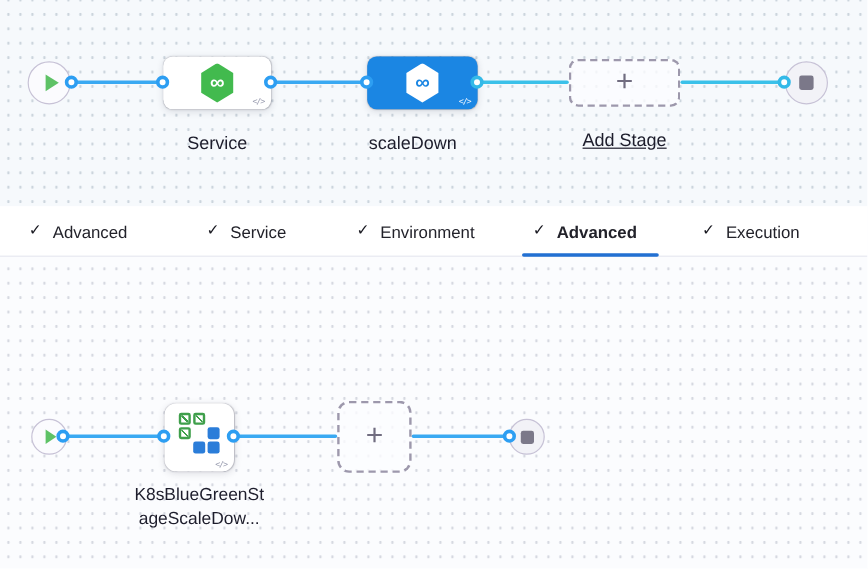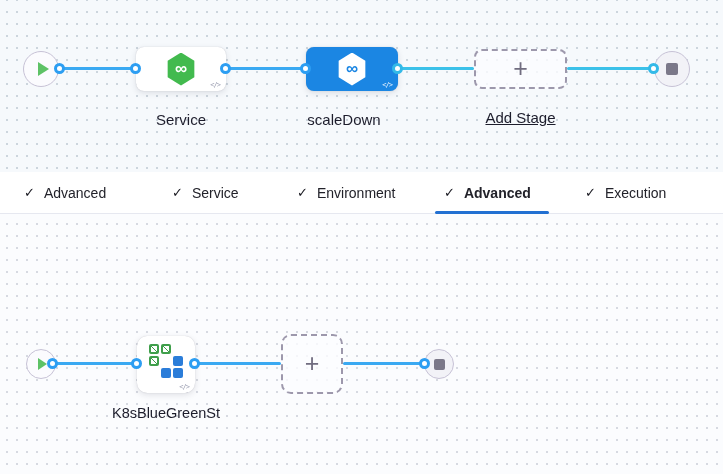--- a/index.html
+++ b/index.html
@@ -174,15 +174,16 @@
     <div class="stop-square sm"></div>
   </div>
 
   <div class="port" style="left:47px;top:358px;"></div>
   <div class="port" style="left:131px;top:358px;"></div>
   <div class="port" style="left:189px;top:358px;"></div>
   <div class="port" style="left:419px;top:358px;"></div>
 
   <div class="step-label" style="left:93px;top:403px;width:146px;">
     <div>K8sBlueGreenSt</div>
+    <div>ageScaleDow...</div>
   </div>
 
 </div>
 
 </body></html>

